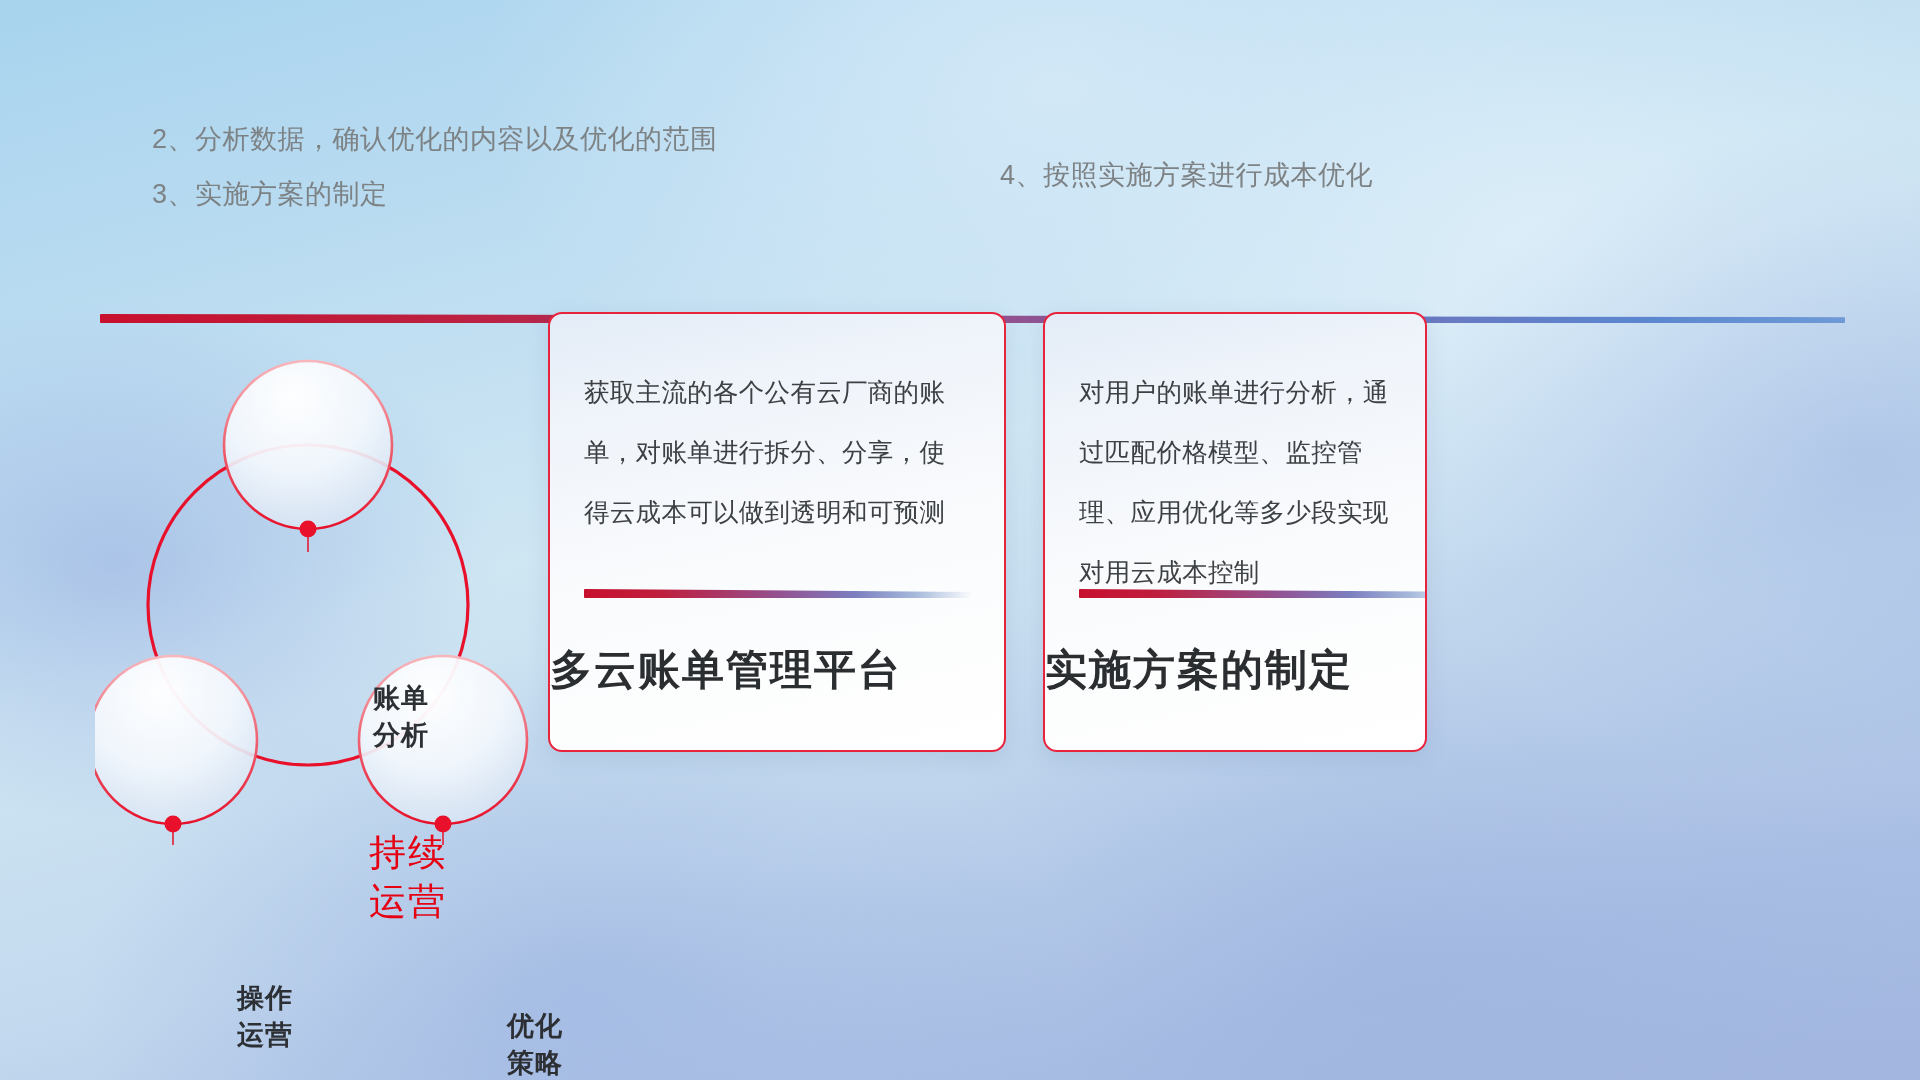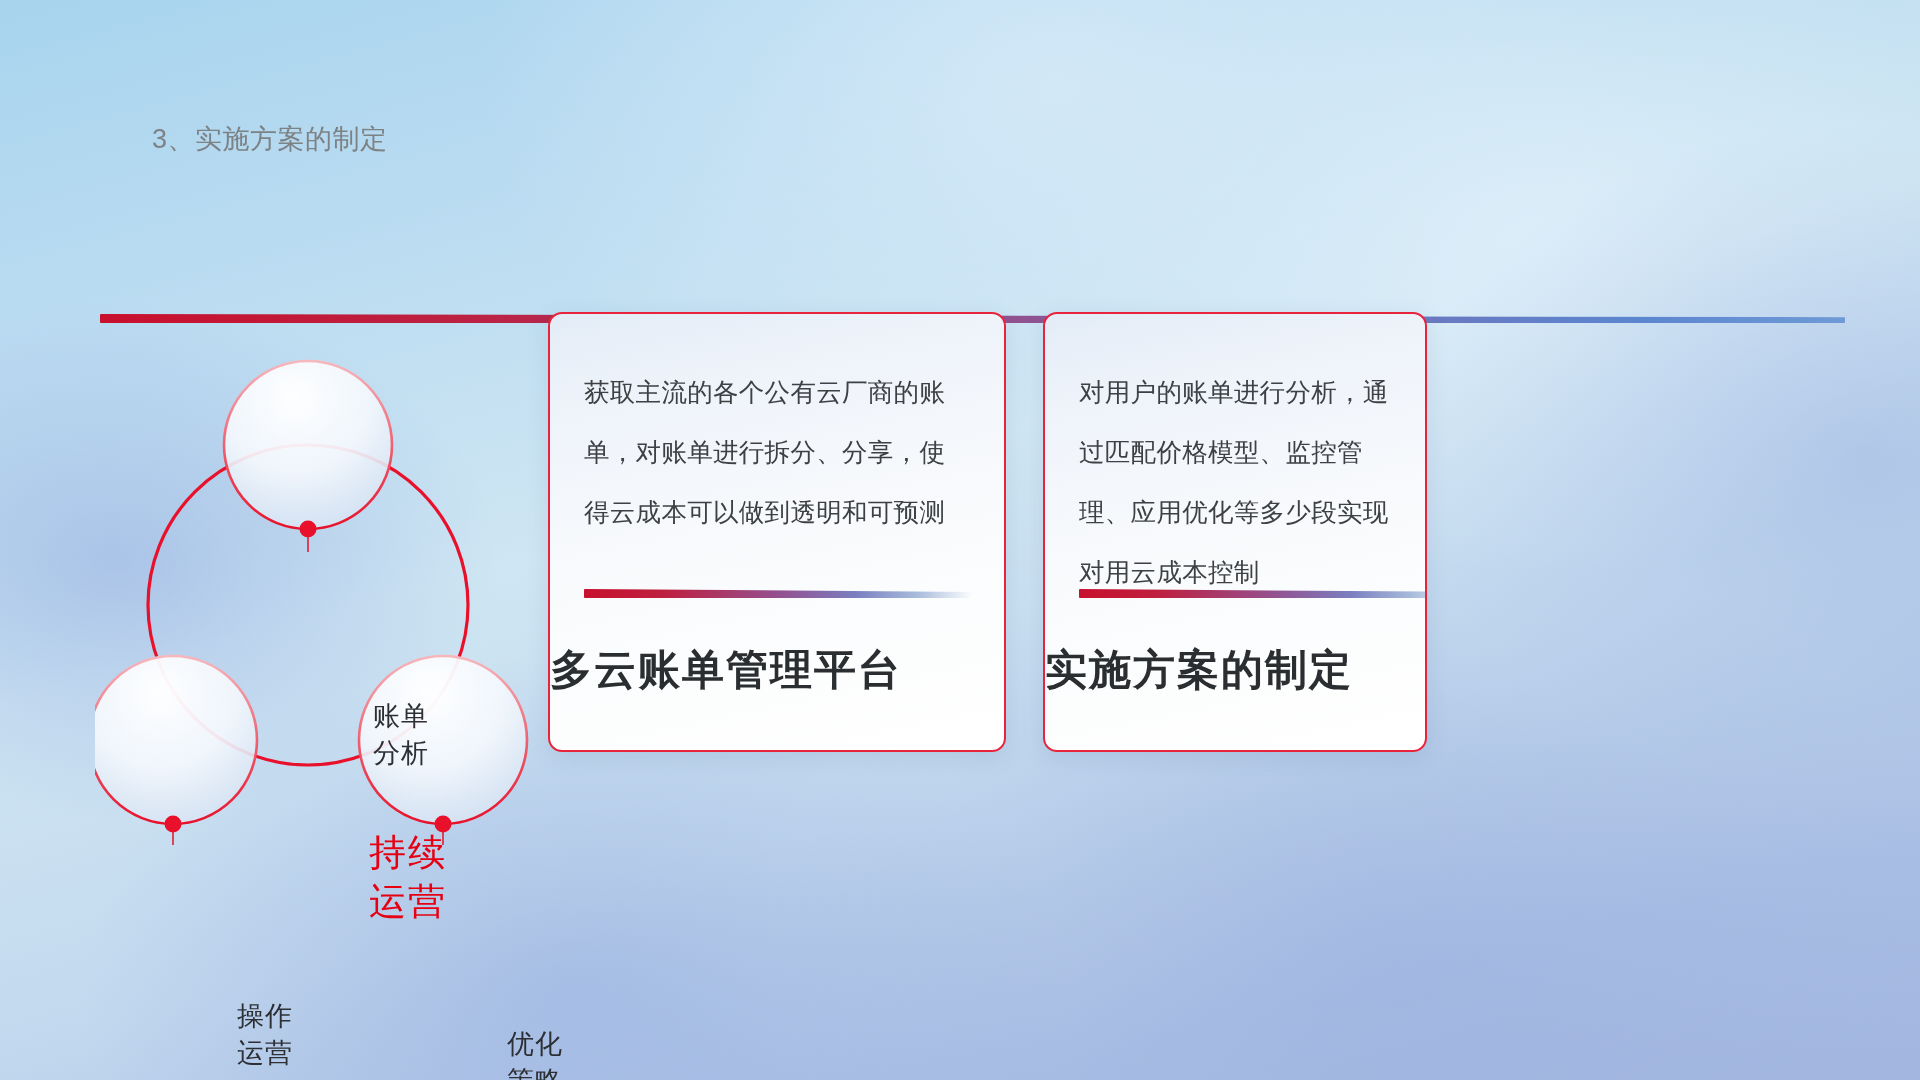--- a/index.html
+++ b/index.html
@@ -36,21 +36,21 @@
     background:linear-gradient(90deg,#c8102e 0%,#bb2243 22%,#9a4a86 48%,#6f74bb 72%,#5b86cf 88%,#6f9ad6 100%);
     clip-path:polygon(0 0, 100% 36%, 100% 100%, 0 100%);
     border-radius:1px;
   }
 
   
   .venn { position:absolute; left:95px; top:350px; width:470px; height:560px; }
   .venn svg { display:block; }
   .venn-label {
     position:absolute; text-align:center; color:#2c2f33;
-    font-size:27px; font-weight:400; line-height:37px; letter-spacing:1px;margin-top:18px;
+    font-size:27px; font-weight:700; line-height:37px; letter-spacing:1px;
   }
   .venn-label.top   { left:236px; top:330px; width:140px; }
   .venn-label.left   { left:100px; top:630px; width:140px; }
   .venn-label.right  { left:370px; top:658px; width:140px; }
   .venn-center {
     position:absolute; left:228px; top:478px; width:170px;
     text-align:center; color:#e60012; font-size:37px; font-weight:400;
     line-height:49px; letter-spacing:2px;
   }
 
@@ -83,23 +83,25 @@
     position:absolute; left:0; right:0; bottom:52px;
     text-align:left;
     font-size:42px; font-weight:700; color:#2b2e31; letter-spacing:2px;
   }
 </style>
 </head>
 <body>
 
 <div class="lists">
   <div class="list-col left">
+    <div class="list-item">2、分析数据，确认优化的内容以及优化的范围</div>
     <div class="list-item">3、实施方案的制定</div>
   </div>
   <div class="list-col right">
+    <div class="list-item">4、按照实施方案进行成本优化</div>
   </div>
 </div>
 
 <div class="top-rule"></div>
 
 <div class="venn">
   <svg width="470" height="560" viewBox="0 0 470 560">
     <defs>
       <radialGradient id="bubbleGrad" cx="42%" cy="22%" r="85%">
         <stop offset="0%" stop-color="#ffffff" stop-opacity="0.98"></stop>

